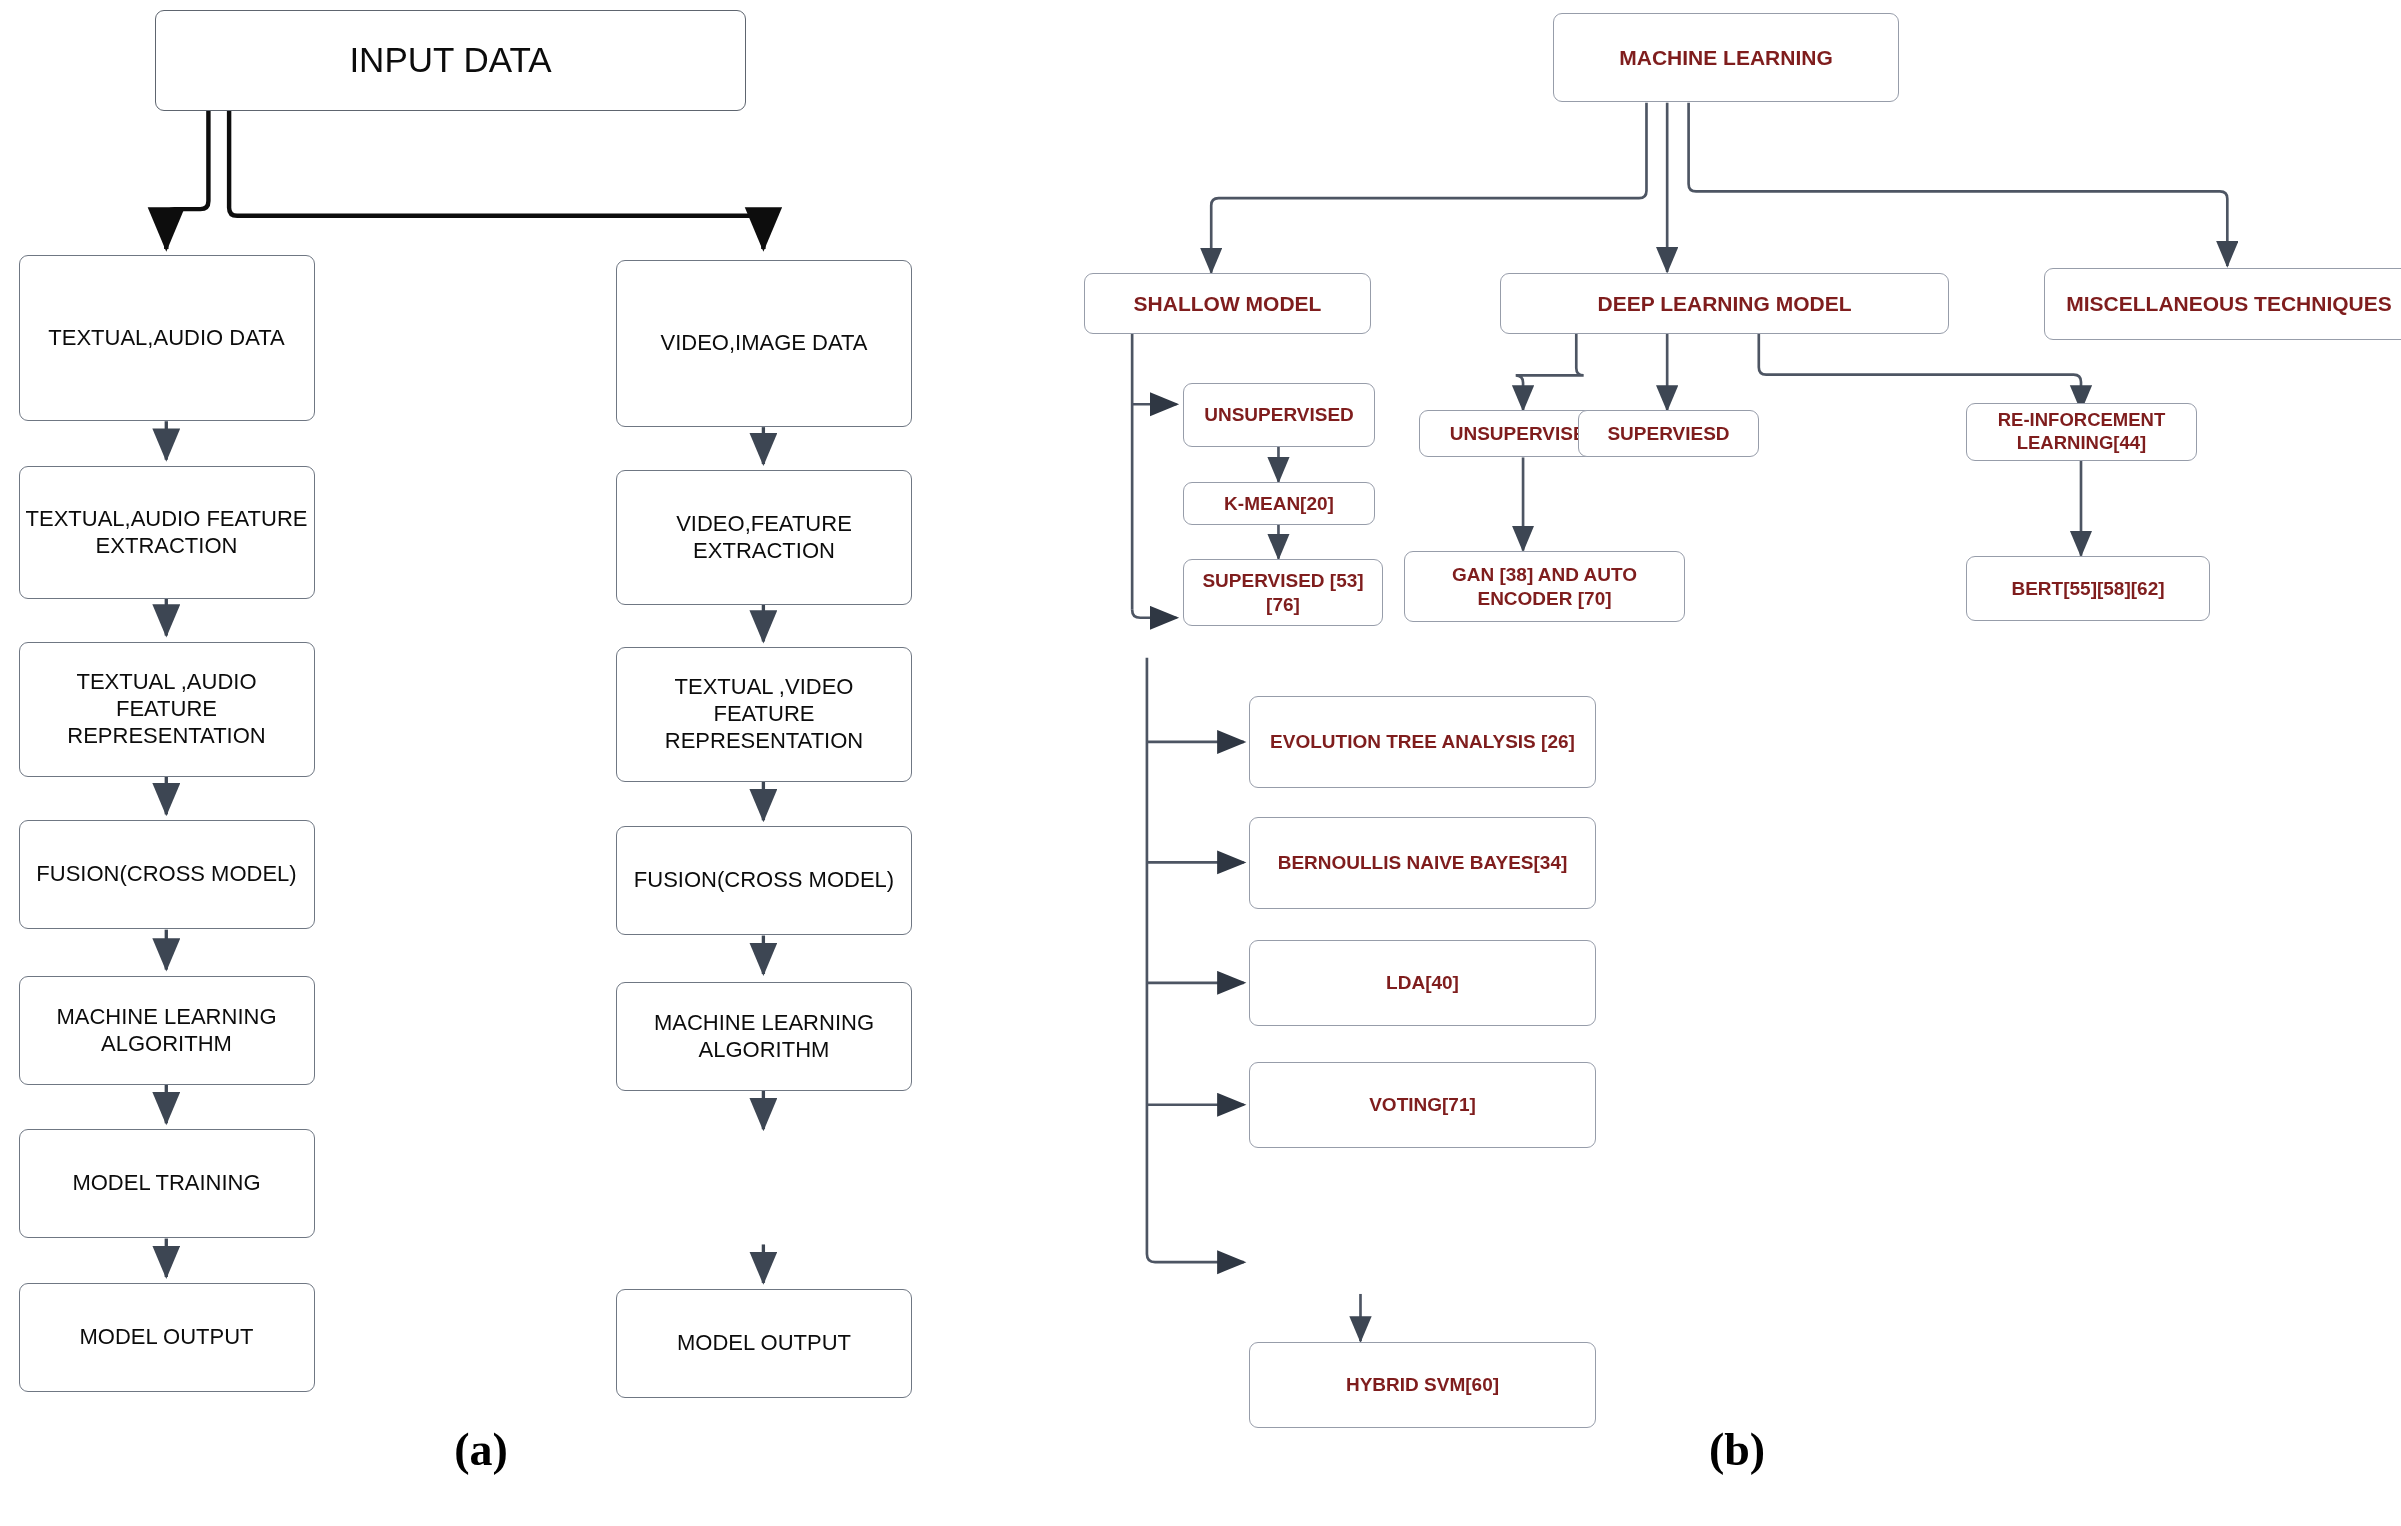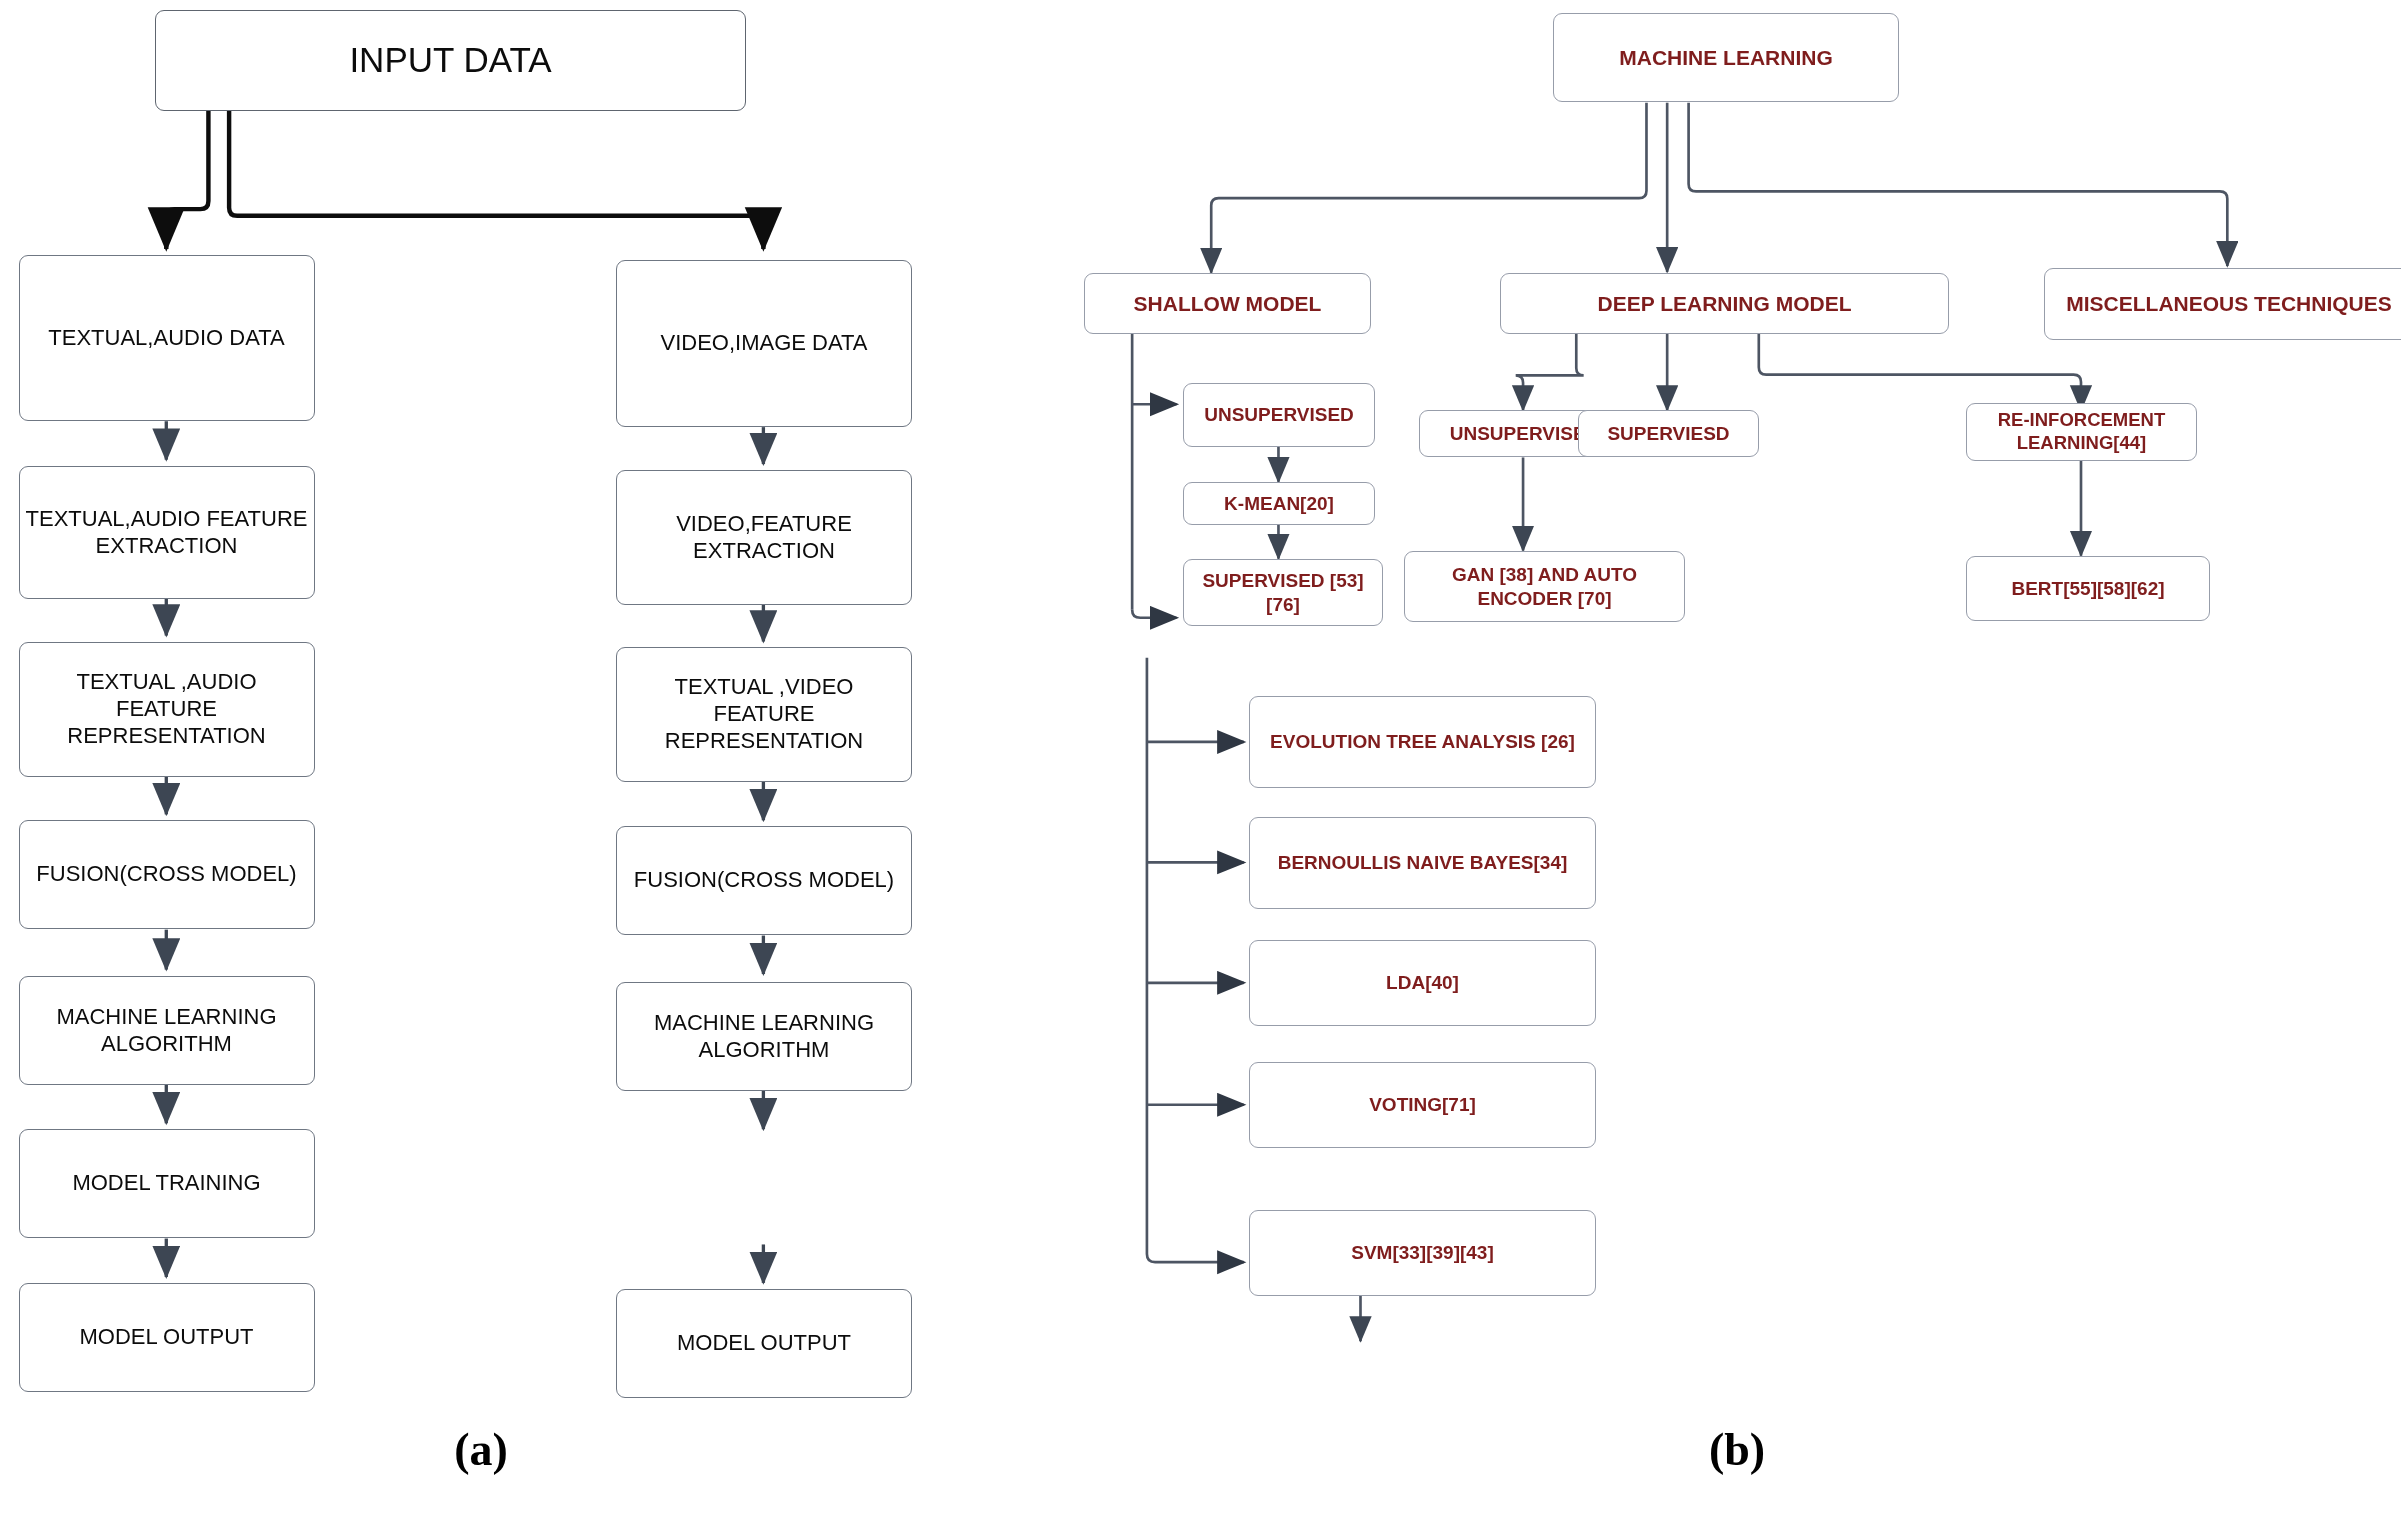--- a/index.html
+++ b/index.html
@@ -165,21 +165,21 @@
   <div class="node pb t28" style="left:2044px; top:268px; width:370px; height:72px;">MISCELLANEOUS TECHNIQUES</div>
 
   <div class="node pb t26" style="left:1183px; top:383px; width:192px; height:64px;">UNSUPERVISED</div>
   <div class="node pb t26" style="left:1183px; top:482px; width:192px; height:43px;">K-MEAN[20]</div>
   <div class="node pb t26" style="left:1183px; top:559px; width:200px; height:67px;">SUPERVISED [53][76]</div>
 
   <div class="node pb t26" style="left:1249px; top:696px; width:347px; height:92px;">EVOLUTION TREE ANALYSIS [26]</div>
   <div class="node pb t26" style="left:1249px; top:817px; width:347px; height:92px;">BERNOULLIS NAIVE BAYES[34]</div>
   <div class="node pb t26" style="left:1249px; top:940px; width:347px; height:86px;">LDA[40]</div>
   <div class="node pb t26" style="left:1249px; top:1062px; width:347px; height:86px;">VOTING[71]</div>
-  <div class="node pb t26" style="left:1249px; top:1210px; width:347px; height:86px;">SVM[33][39][43]</div>
+  <div class="node pb t26" style="left:1249px; top:1342px; width:347px; height:86px;">HYBRID SVM[60]</div>
 
   <div class="node pb t26" style="left:1419px; top:410px; width:211px; height:47px;">UNSUPERVISED</div>
   <div class="node pb t26" style="left:1578px; top:410px; width:181px; height:47px;">SUPERVIESD</div>
   <div class="node pb t25" style="left:1966px; top:403px; width:231px; height:58px;">RE-INFORCEMENT LEARNING[44]</div>
 
   <div class="node pb t26" style="left:1404px; top:551px; width:281px; height:71px;">GAN [38]  AND AUTO ENCODER [70]</div>
   <div class="node pb t26" style="left:1966px; top:556px; width:244px; height:65px;">BERT[55][58][62]</div>
 
   <div class="panel-label" style="left:333px; top:1423px; width:296px;">(a)</div>
   <div class="panel-label" style="left:1589px; top:1423px; width:296px;">(b)</div>

